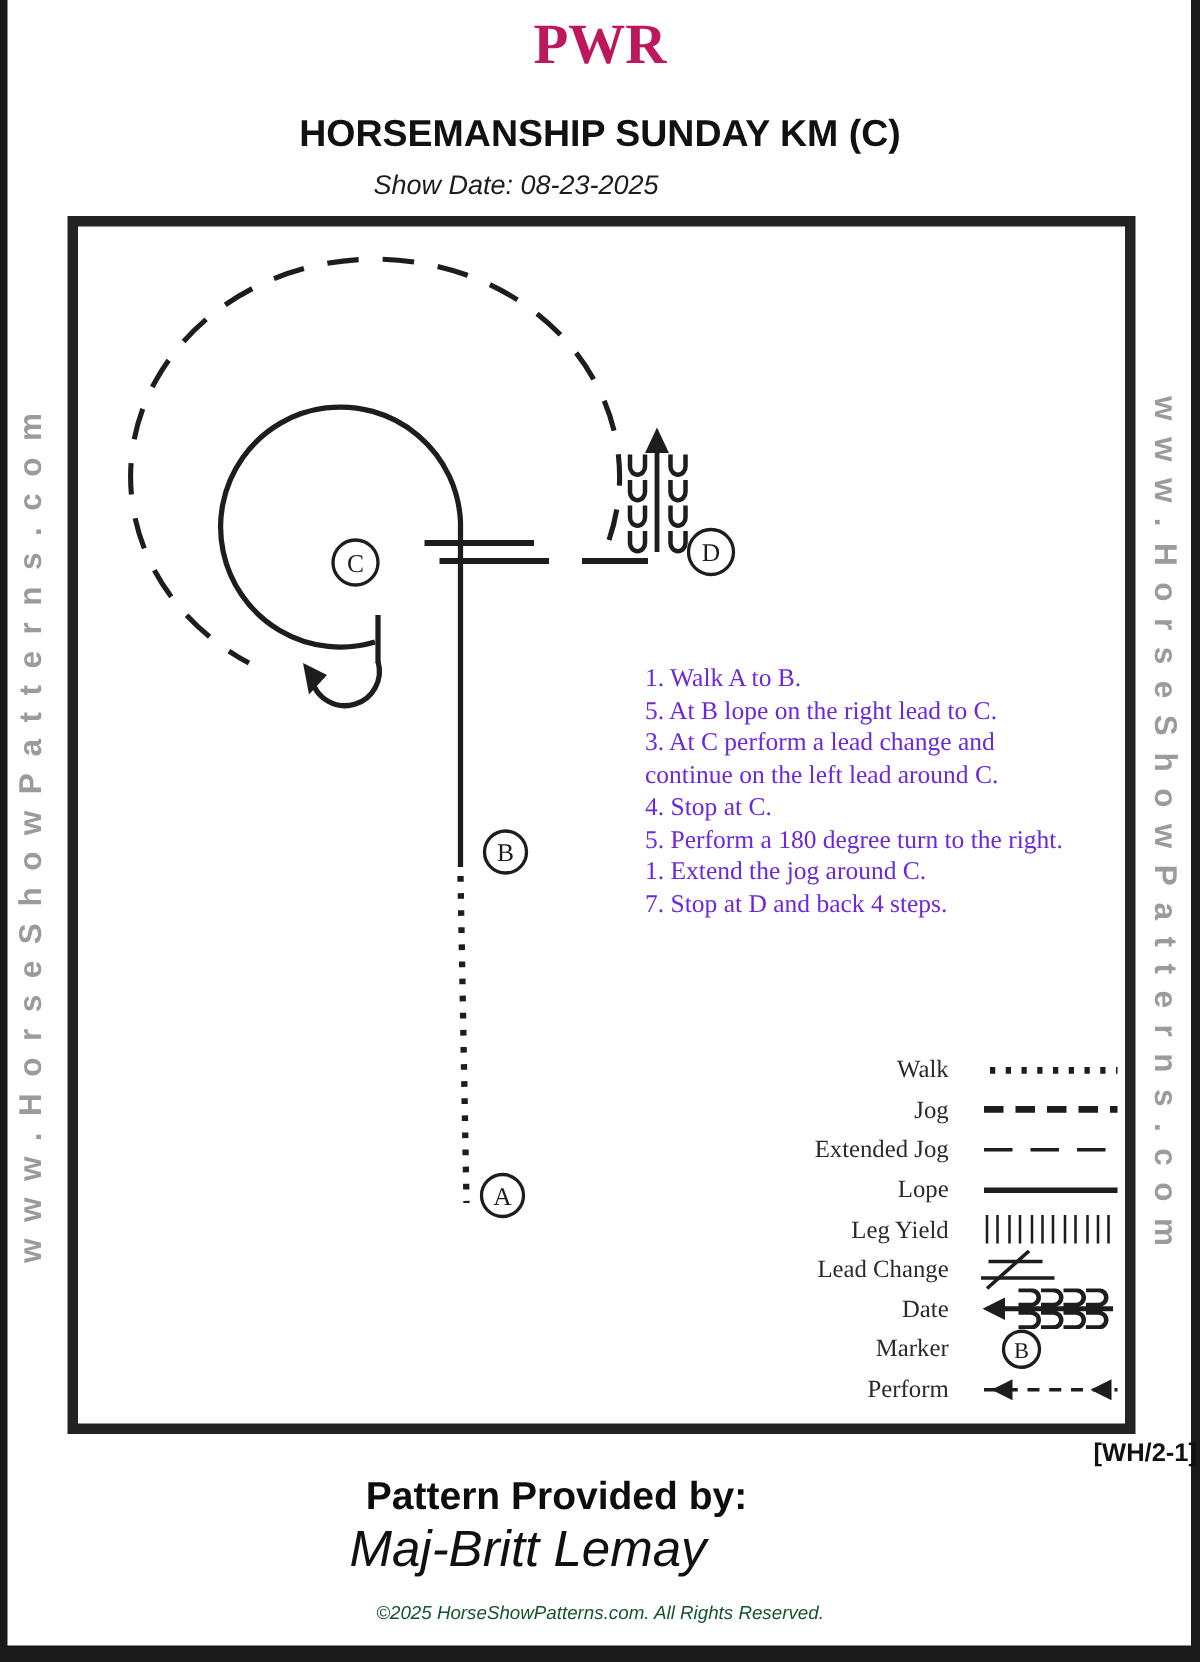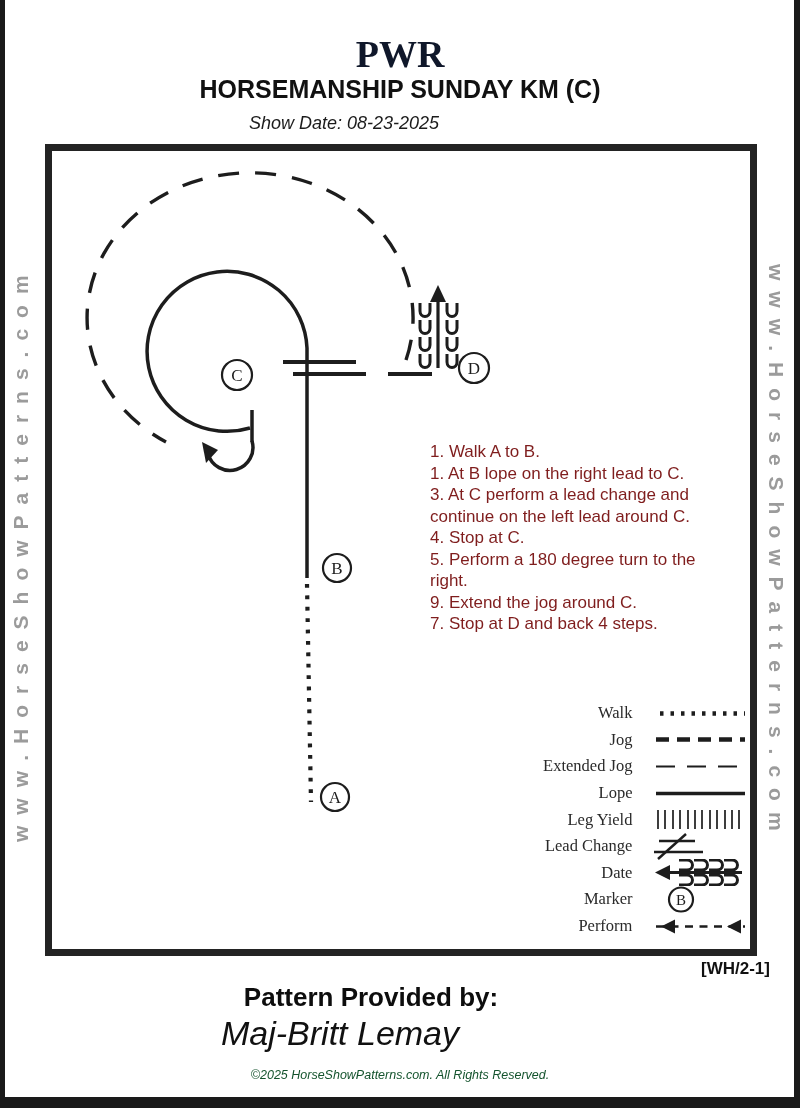--- a/index.html
+++ b/index.html
@@ -2,50 +2,50 @@
 <html><head>
 <meta charset="utf-8">
 <style>
   html,body{margin:0;padding:0;background:#fff;}
   #page{position:relative;width:800px;height:1108px;background:#ffffff;overflow:hidden;
         font-family:"Liberation Sans",sans-serif;color:#1d1d1d;}
   .abs{position:absolute;}
   
   .edge{background:#1a1a1a;}
   
-  .title{left:0;top:32px;width:800px;text-align:center;
-         font-family:"Liberation Serif",serif;font-weight:700;font-size:38px;color:#0f172a;}
+  .title{left:0;top:8px;width:800px;text-align:center;
+         font-family:"Liberation Serif",serif;font-weight:700;font-size:38px;color:#be185d;}
   .subtitle{left:0;top:75px;width:800px;text-align:center;
             font-weight:700;font-size:25px;color:#111;}
   .showdate{left:0;top:113px;width:688px;text-align:center;
             font-style:italic;font-weight:500;font-size:18px;color:#1c1c1c;}
   
   .arena{left:45px;top:144px;width:698px;height:798px;border:7px solid #232323;background:transparent;}
   
   .wm{top:150px;height:806px;width:26px;color:#9b9b9b;font-weight:700;font-size:21px;
       letter-spacing:11px;white-space:nowrap;font-family:"Liberation Sans",sans-serif;
       display:flex;align-items:center;justify-content:center;}
   .wm-left{left:8px;writing-mode:vertical-rl;transform:rotate(180deg);}
   .wm-right{left:763px;writing-mode:vertical-rl;}
   
   #diagram{left:0;top:0;}
   
   .instructions{left:430px;top:441px;width:292px;
-                font-family:Liberation Sans, sans-serif;font-size:17px;line-height:21.5px;color:#7f1d1d;}
+                font-family:Liberation Serif, serif;font-size:17px;line-height:21.5px;color:#6d28d9;}
   .instructions p{margin:0;}
   
   .legend{left:520px;top:700px;width:225px;}
   .legend-row{display:flex;align-items:center;height:26.6px;gap:12px;}
   .legend-label{width:118px;text-align:right;font-family:"Liberation Serif",serif;
                 font-size:16.5px;color:#2a2a2a;}
   .legend-sym{margin-left:10px;display:block;}
   
-  .pattern-code{top:959px;left:0;width:770px;text-align:right;font-weight:700;font-size:17px;color:#111;}
+  .pattern-code{top:959px;left:0;width:770px;text-align:right;font-weight:700;font-size:17px;color:#111;padding-left:28px;}
   .provided-label{left:0;top:982px;width:742px;text-align:center;font-weight:700;font-size:26px;color:#0d0d0d;}
-  .provided-name{left:0;top:1014px;width:680px;text-align:center;font-style:italic;font-size:34px;color:#111;}
+  .provided-name{left:12px;top:1014px;width:680px;text-align:center;font-style:italic;font-size:34px;color:#111;}
   .copyright{left:0;top:1068px;width:800px;text-align:center;font-style:italic;font-weight:500;
              font-size:12.5px;color:#14532d;}
 </style>
 </head>
 <body>
 
 <div id="page">
 
   <div class="abs edge" style="left:0;top:0;width:5px;height:1108px;"></div>
   <div class="abs edge" style="left:794px;top:0;width:6px;height:1108px;"></div>
@@ -111,25 +111,25 @@
       </g>
       <g>
         <circle cx="335" cy="797" r="14" fill="#fff" stroke="#1d1d1d" stroke-width="2.2"></circle>
         <text x="335" y="803">A</text>
       </g>
     </g>
   </svg>
 
   <div class="abs instructions">
     <p>1. Walk A to B.</p>
-    <p>1. At B lope on the right lead to C.</p>
+    <p>5. At B lope on the right lead to C.</p>
     <p>3. At C perform a lead change and continue on the left lead around C.</p>
     <p>4. Stop at C.</p>
     <p>5. Perform a 180 degree turn to the right.</p>
-    <p>9. Extend the jog around C.</p>
+    <p>1. Extend the jog around C.</p>
     <p>7. Stop at D and back 4 steps.</p>
   </div>
 
   <div class="abs legend">
 
     <div class="legend-row">
       <div class="legend-label">Walk</div>
       <svg class="legend-sym" width="95" height="27">
         <line x1="6" y1="13.5" x2="93" y2="13.5" stroke="#1d1d1d" stroke-width="4.5" stroke-dasharray="3.5 7"></line>
       </svg>

